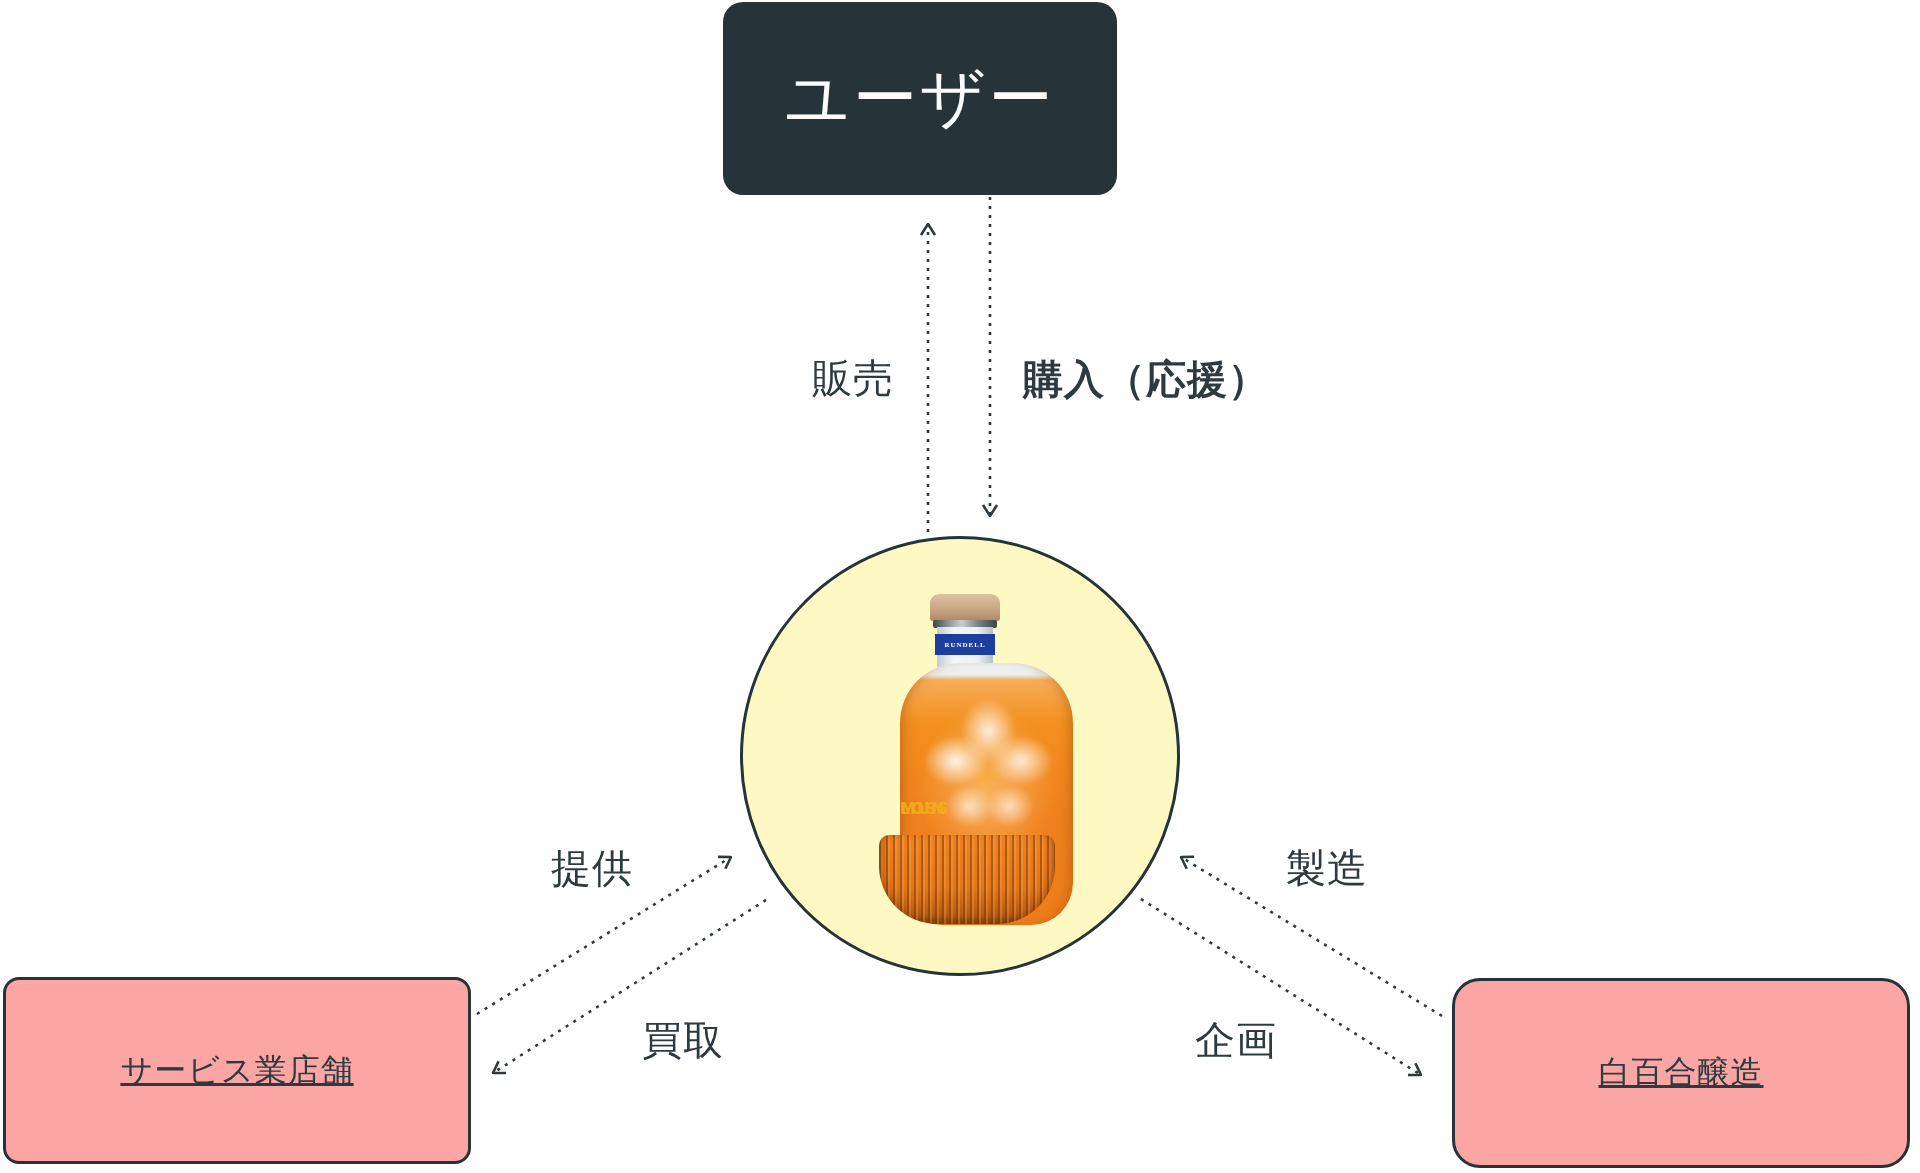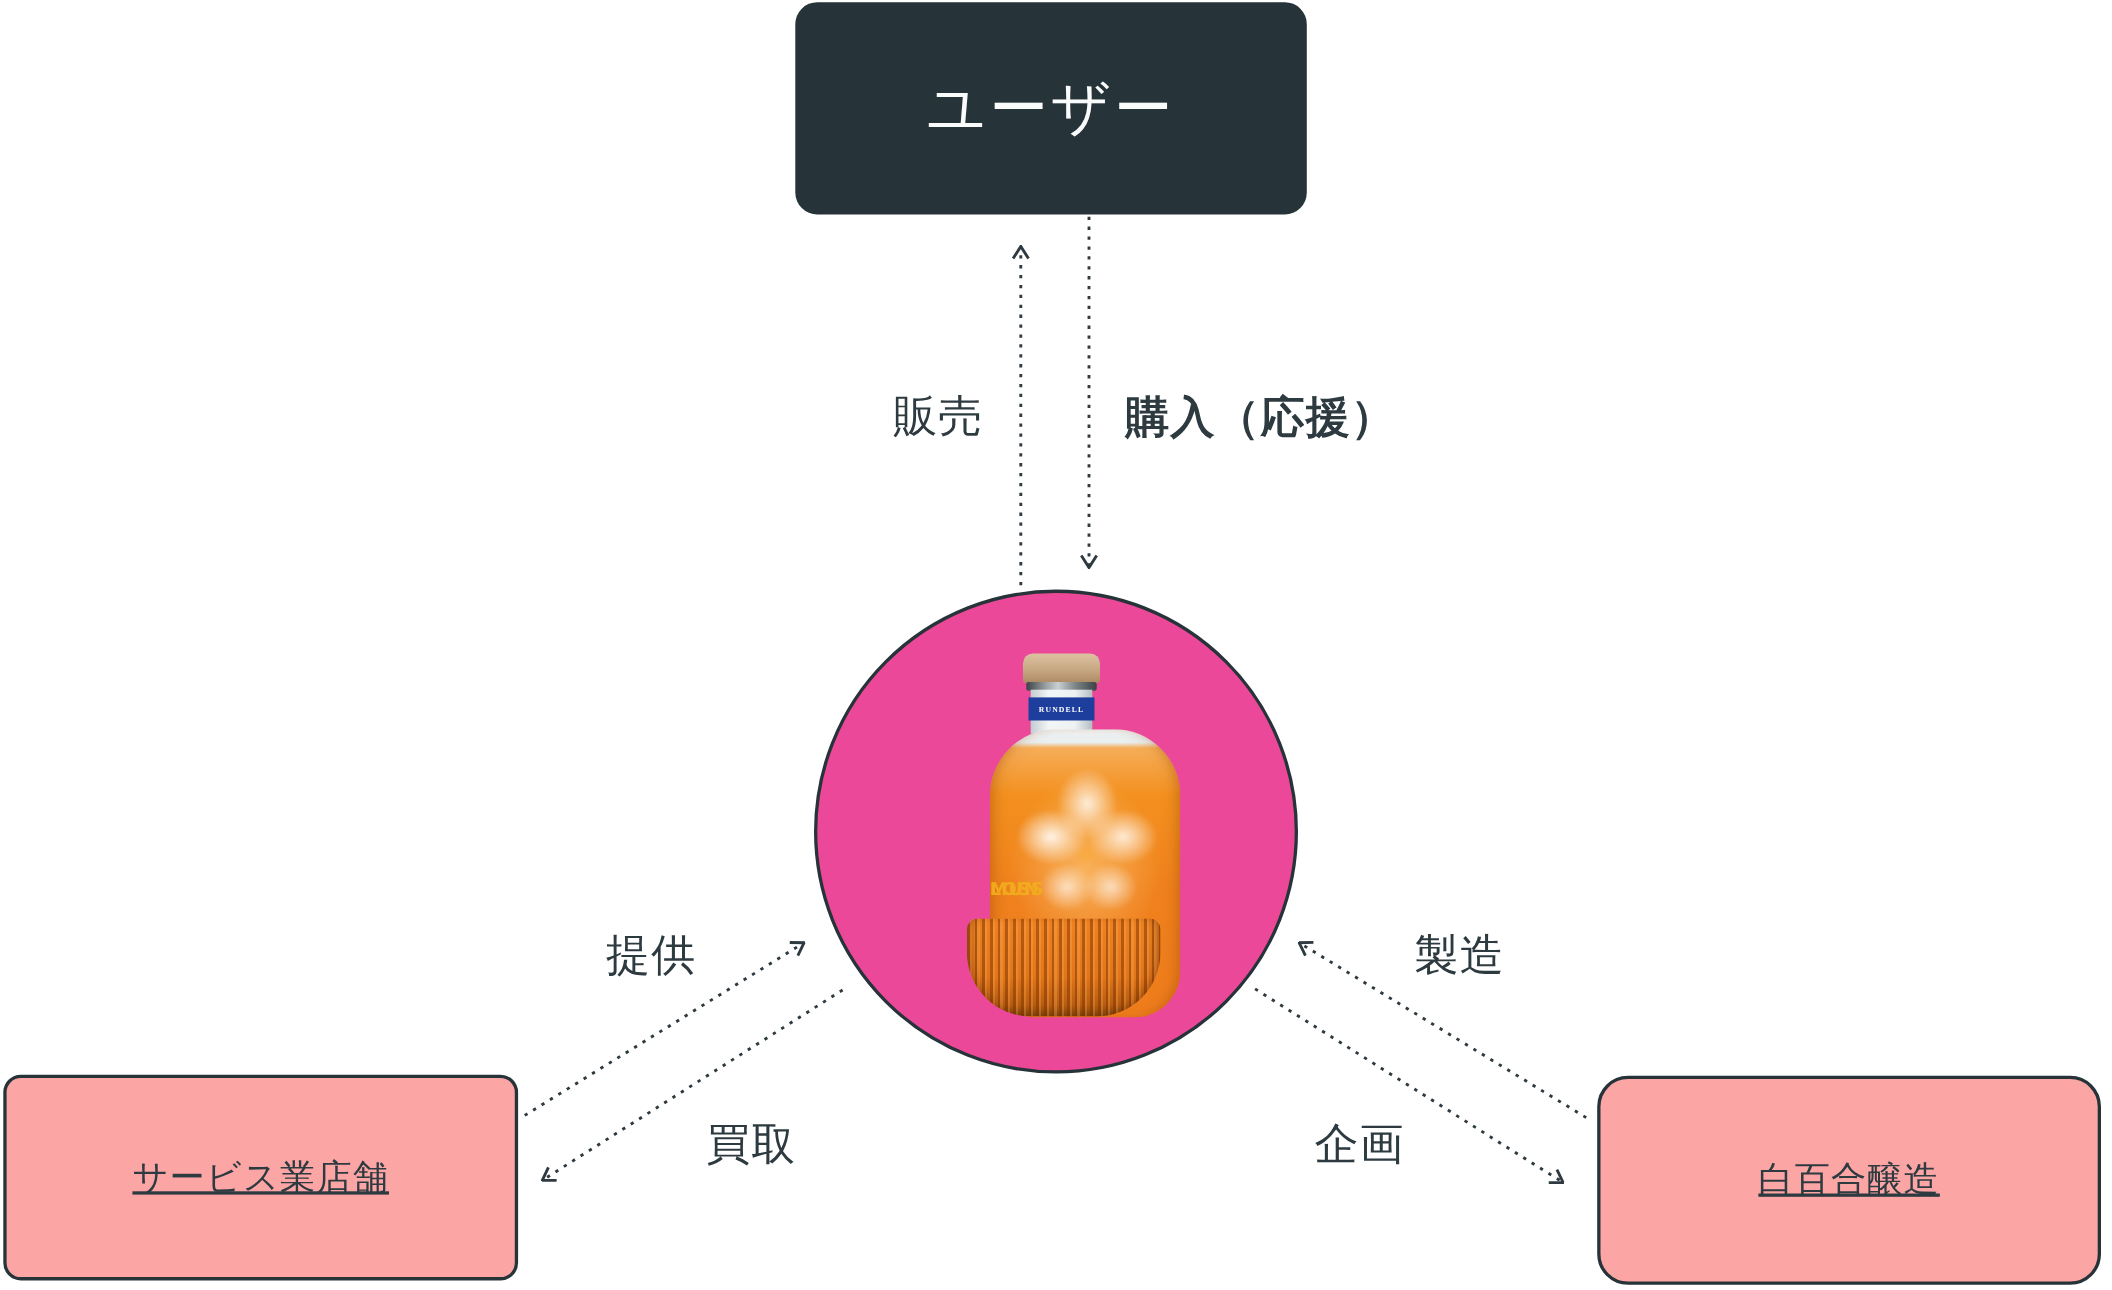--- a/index.html
+++ b/index.html
@@ -12,38 +12,38 @@
   svg.connectors{position:absolute;left:0;top:0;width:1920px;height:1173px;}
   svg.connectors path.edge{
     fill:none;stroke:#2e3a40;stroke-width:2.6;stroke-dasharray:3 6;stroke-linecap:butt;
   }
 
   .node{
     position:absolute;display:flex;align-items:center;justify-content:center;
     box-sizing:border-box;color:#2d3a40;
   }
   .node-user{
-    left:723px;top:2px;width:465px;height:193px;border-radius:20px;
-    background:#263339;color:#fafbfb;font-size:53px;font-weight:500;letter-spacing:3px;
+    left:723px;top:2px;width:394px;height:193px;border-radius:20px;
+    background:#263339;color:#fafbfb;font-size:64px;font-weight:500;letter-spacing:3px;
   }
   .node-white{
     background:#fca5a5;border:3px solid #263339;border-radius:16px;
     font-size:32px;font-weight:500;letter-spacing:1px;text-decoration:underline;
   }
   .node-service{left:3px;top:977px;width:468px;height:187px;}
   .node-brewery{left:1452px;top:978px;width:458px;height:190px;border-radius:28px;}
 
   .edge-label{
     position:absolute;transform:translate(-50%,-50%);
     font-size:40px;font-weight:500;color:#2d3a40;letter-spacing:1px;white-space:nowrap;
   }
 
   .product-circle{
     position:absolute;left:740px;top:536px;width:440px;height:440px;
-    border:3px solid #263339;border-radius:50%;background:#ec4899;box-sizing:border-box;
+    border:3px solid #263339;border-radius:50%;background:#fef9c3;box-sizing:border-box;
   }
 
   
   .bottle{position:absolute;left:0;top:0;width:100%;height:100%;}
   .bottle *{position:absolute;box-sizing:border-box;}
   .cork{
     left:187px;top:55px;width:70px;height:27px;border-radius:9px 9px 3px 3px;
     background:linear-gradient(180deg,#dcc2a2 0%,#c8a783 55%,#ab8a63 100%);
   }
   .lip{

